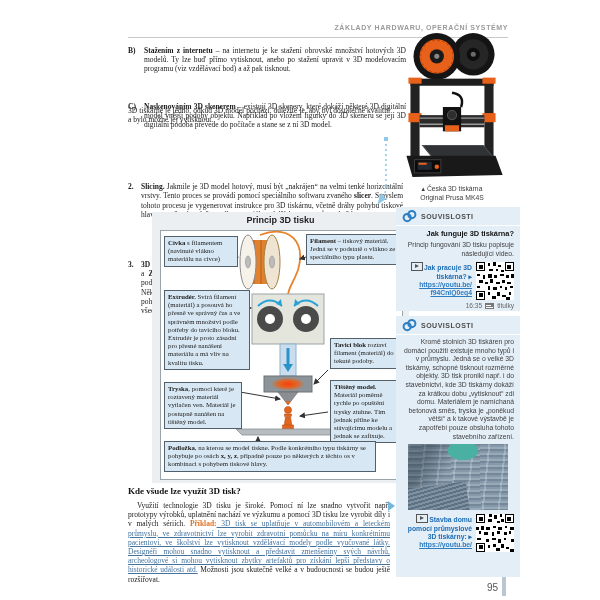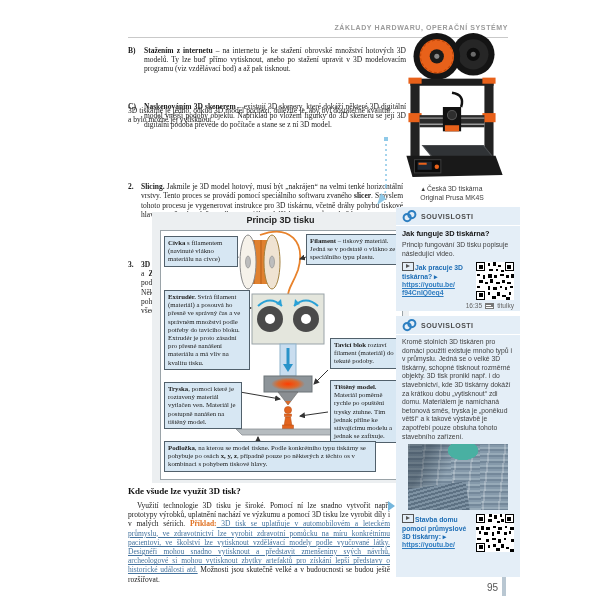--- a/index.html
+++ b/index.html
@@ -23,21 +23,21 @@
   #diagram{position:absolute;left:128px;top:212px;width:257px;height:271px;background:#eceff1;margin-left:24px;}
   #diagram .dtitle{position:absolute;top:3px;left:0;width:100%;text-align:center;
     font-family:"Liberation Sans",sans-serif;font-weight:bold;font-size:9px;color:#222;}
   #diagram .inner{position:absolute;left:8px;top:18px;width:241px;height:248px;background:#fff;border:1px solid #9aa3a8;}
   .dlabel{position:absolute;background:#d7e7f3;border:1px solid #51606b;padding:2px 3px;
     font-size:6.8px;line-height:8.2px;color:#222;text-align:left;}
   #diag-svg{position:absolute;left:0;top:0;}
   
   .caption{position:absolute;left:396px;top:185px;width:112px;text-align:center;
     font-family:"Liberation Sans",sans-serif;font-size:6.8px;line-height:8.5px;color:#3c3c3c;}
-  .sbox{position:absolute;left:396px;width:124px;background:#e4eef7;padding:0;box-sizing:border-box;}
+  .sbox{position:absolute;left:396px;width:124px;background:#e4eef7;padding:0;box-sizing:border-box;text-align:right;}
   .sbox .shead{display:flex;align-items:center;gap:4px;padding:3px 6px 2px 6px;border-bottom:1px solid #ffffff;}
   .sbox .shead .stxt{font-family:"Liberation Sans",sans-serif;font-size:7px;font-weight:bold;color:#4a4a4a;letter-spacing:.5px;}
   .sbox .sbody{padding:3px 6px 4px 6px;}
   .stitle{font-family:"Liberation Sans",sans-serif;font-size:7.4px;font-weight:bold;color:#141414;line-height:9px;margin-bottom:3px;}
   .stext{font-family:"Liberation Sans",sans-serif;font-size:6.8px;line-height:8.6px;color:#3f3f3f;}
   .vrow{display:flex;gap:4px;margin-top:4px;align-items:flex-start;}
   .vcol{flex:1;}
   .vlabel{font-family:"Liberation Sans",sans-serif;font-size:6.8px;line-height:8.4px;font-weight:bold;color:#1d6db5;}
   .vlink{font-family:"Liberation Sans",sans-serif;font-size:6.8px;line-height:8.4px;font-weight:bold;
     color:#2e7cc0;text-decoration:underline;word-break:break-all;cursor:pointer;}

